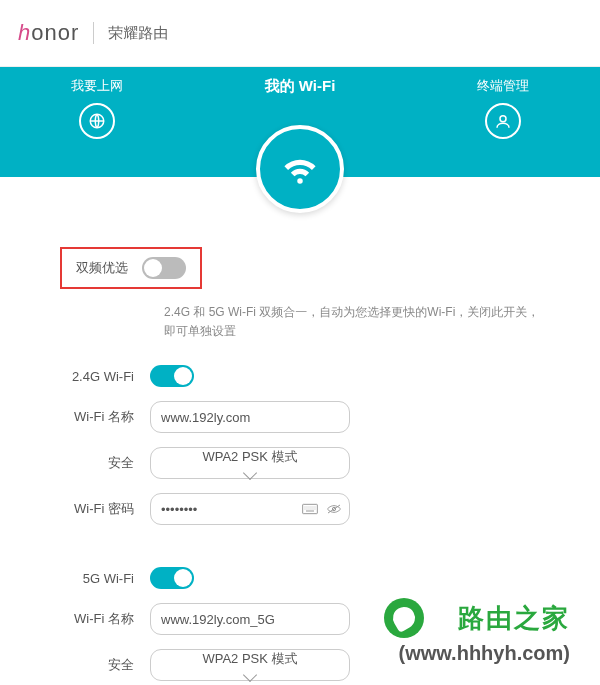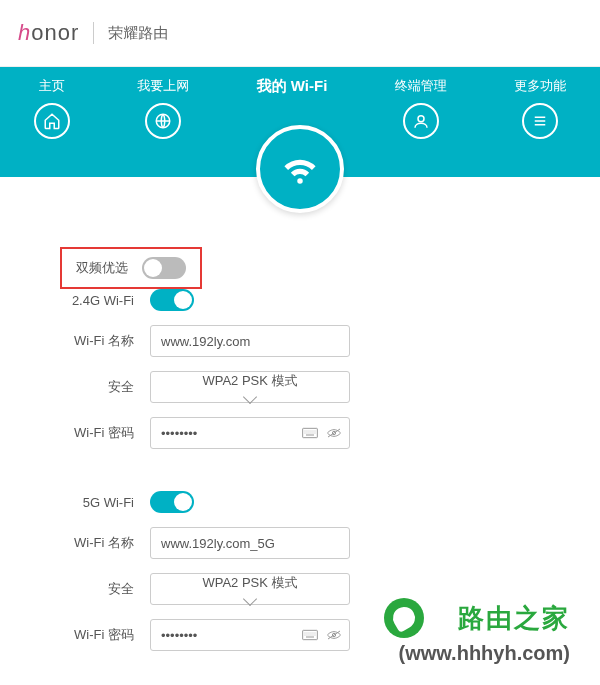--- a/index.html
+++ b/index.html
@@ -115,21 +115,21 @@
 .hint {
   color: #888;
   font-size: 12px;
   line-height: 1.6;
   margin: 14px 0 24px 104px;
 }
 .input, .select {
   width: 200px;
   height: 32px;
   border: 1px solid #ccc;
-  border-radius: 3px;
+  border-radius: 11px;
   padding: 0 10px;
   font-size: 13px;
   color: #555;
   background: #fff;
   display: flex;
   align-items: center;
   justify-content: space-between;
 }
 .select { cursor: pointer; flex-direction: column; }
 .chev {
@@ -196,28 +196,20 @@
 <body>
 <div class="page-wrap">
 
 <div class="header">
   <span class="logo"><span class="h">h</span>onor</span>
   <span class="divider-v"></span>
   <span class="prod-name">荣耀路由</span>
 </div>
 
 <div class="nav">
-  <div class="nav-item">
-    <span class="label">主页</span>
-    <span class="nav-icon">
-      <svg viewBox="0 0 24 24">
-            <path d="M3 11l9-8 9 8v10a1 1 0 0 1-1 1h-5v-7h-6v7H4a1 1 0 0 1-1-1z"></path>
-          </svg>
-    </span>
-  </div>
   <div class="nav-item">
     <span class="label">我要上网</span>
     <span class="nav-icon">
       <svg viewBox="0 0 24 24">
             <circle cx="12" cy="12" r="9"></circle>
             <path d="M3 12h18M12 3c3 3 3 15 0 18M12 3c-3 3-3 15 0 18"></path>
           </svg>
     </span>
   </div>
   <div class="nav-item active">
@@ -225,45 +217,38 @@
   </div>
   <div class="nav-item">
     <span class="label">终端管理</span>
     <span class="nav-icon">
       <svg viewBox="0 0 24 24">
             <circle cx="12" cy="9" r="4"></circle>
             <path d="M4 21c0-4 4-6 8-6s8 2 8 6"></path>
           </svg>
     </span>
   </div>
-  <div class="nav-item">
-    <span class="label">更多功能</span>
-    <span class="nav-icon">
-      <svg viewBox="0 0 24 24">
-            <path d="M5 7h14M5 12h14M5 17h14"></path>
-          </svg>
-    </span>
-  </div>
 
   <div class="wifi-big">
     <svg viewBox="0 0 24 24">
           <path d="M12 20a1.5 1.5 0 1 0 0-3 1.5 1.5 0 0 0 0 3zM7 14a7 7 0 0 1 10 0l-2 2a4.2 4.2 0 0 0-6 0zM3.5 10.5a12 12 0 0 1 17 0l-2 2a9.2 9.2 0 0 0-13 0z"></path>
         </svg>
   </div>
 </div>
 
 <div class="content">
 
   <div class="highlight-box">
     <span class="row-label" style="width:auto;padding-right:14px;">双频优选</span>
     <span class="toggle off">
           <span class="knob"></span>
         </span>
   </div>
 
+  <div class="hint">2.4G 和 5G Wi-Fi 双频合一，自动为您选择更快的Wi-Fi，关闭此开关，即可单独设置</div>
 
   
   <div class="row">
     <span class="row-label">2.4G Wi-Fi</span>
     <span class="toggle on">
           <span class="knob"></span>
         </span>
   </div>
   <div class="row">
     <span class="row-label">Wi-Fi 名称</span>

